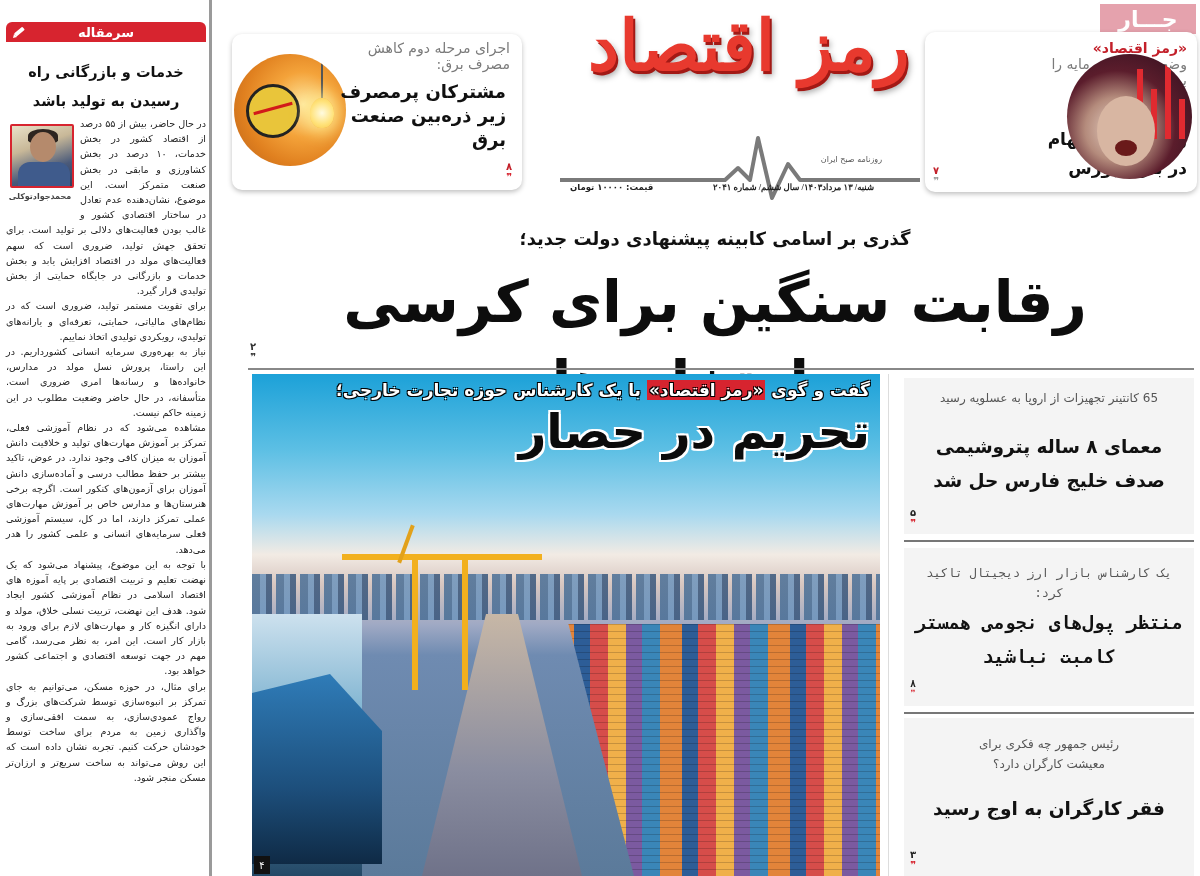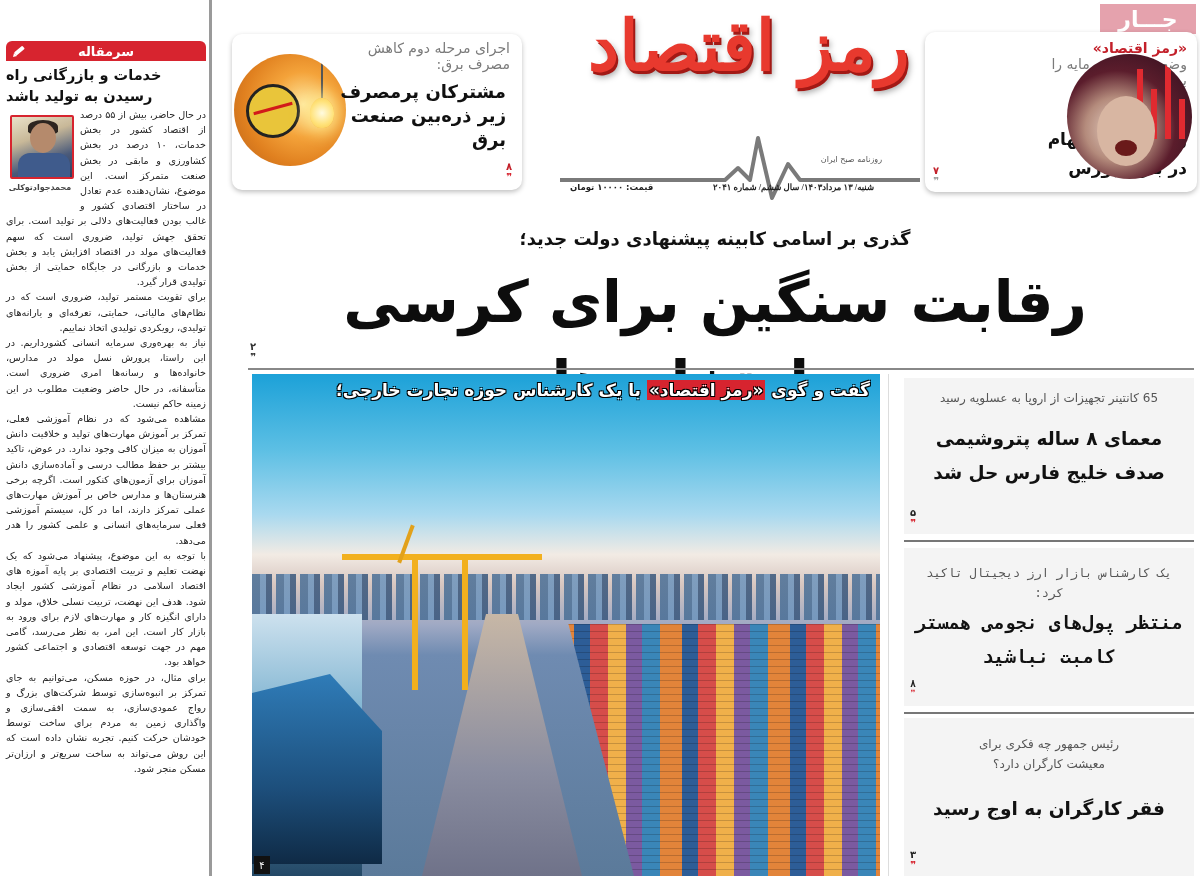--- a/index.html
+++ b/index.html
@@ -1,24 +1,24 @@
 <!DOCTYPE html>
 <html><head>
 <meta charset="utf-8">
 <style>
   * { box-sizing: border-box; margin: 0; padding: 0; }
   html, body { width: 1200px; height: 876px; overflow: hidden; background: #ffffff; }
   body { font-family: "DejaVu Sans", sans-serif; color: #111; position: relative; direction: rtl; }
 
   
-  .editorial { position: absolute; left: 0; top: 0; width: 212px; height: 692px; padding: 41px 6px 0 6px; }
+  .editorial { position: absolute; left: 0; top: 0; width: 212px; height: 692px; padding: 22px 6px 0 6px; }
   .editorial-bar { height: 20px; background: #d7242f; border-radius: 6px 6px 0 0; position: relative; display: flex; align-items: center; justify-content: center; }
   .editorial-bar .label { color: #fff; font-weight: bold; font-size: 13px; }
   .editorial-bar .pen { position: absolute; left: 6px; top: 3px; width: 14px; height: 14px; }
-  .editorial-title { font-weight: bold; font-size: 14.5px; line-height: 21px; text-align: left; margin-top: 4px; color: #111; }
+  .editorial-title { font-weight: bold; font-size: 14.5px; line-height: 29px; text-align: center; margin-top: 16px; color: #111; }
   .author-box { float: left; width: 68px; height: 92px; margin: 8px 6px 4px 0; position: relative; }
   .author-photo { width: 64px; height: 64px; border: 2px solid #d7242f; border-radius: 2px; background: linear-gradient(160deg,#e9e1c9 0%,#c8b898 35%,#4a5a7a 70%,#2f3e5c 100%); position: relative; overflow: hidden; }
   .author-photo .head { position: absolute; left: 18px; top: 6px; width: 26px; height: 30px; border-radius: 50%; background: #b58a6c; }
   .author-photo .hair { position: absolute; left: 16px; top: 3px; width: 30px; height: 14px; border-radius: 50% 50% 20% 20%; background: #2d2520; }
   .author-photo .suit { position: absolute; left: 6px; top: 36px; width: 52px; height: 30px; border-radius: 12px 12px 0 0; background: #3f5b8c; }
   .author-name { font-size: 8px; color: #444; text-align: center; margin-top: 4px; font-weight: bold; }
   .editorial-body { font-size: 9.6px; line-height: 15.2px; text-align: justify; color: #222; }
   .editorial-body p { margin: 0; }
   .editorial-divider { position: absolute; right: 0; top: 0; width: 3px; height: 876px; background: #9a9a9a; }
 
@@ -193,28 +193,29 @@
     <div class="mast"></div>
       <div class="leg1"></div>
       <div class="leg2"></div>
   </div>
   <div class="feature-text">
     <div class="feature-kicker">
       <span>گفت و گوی</span>
       <span class="brand">«رمز اقتصاد»</span>
       <span>با یک کارشناس حوزه تجارت خارجی؛</span>
     </div>
+    <div class="feature-headline">تحریم در حصار</div>
   </div>
   <div class="feature-page">۴</div>
 </section>
 <div class="col-rule"></div>
 
 <div class="story" style="top:378px; height:156px;">
   <div class="story-kicker">65 کانتینر تجهیزات از اروپا به عسلویه  رسید</div>
-  <div class="story-headline" style="margin-top:14px;">معمای ۸ ساله پتروشیمی صدف خلیج فارس حل شد</div>
+  <div class="story-headline" style="margin-top:22px;">معمای ۸ ساله پتروشیمی صدف خلیج فارس حل شد</div>
   <div class="foot">
     <div class="page-num" style="color:#222;">۵</div>
     <div class="quote-mark">❞</div>
   </div>
 </div>
 <div class="story-rule" style="top:540px;"></div>
 
 <div class="story" style="top:548px; height:158px;font-family:Liberation Mono, monospace;">
   <div class="story-kicker" style="margin-top:6px;">یک کارشناس بازار ارز دیجیتال تاکید کرد:</div>
   <div class="story-headline" style="margin-top:4px;">منتظر پول‌های نجومی همستر کامبت نباشید</div>

